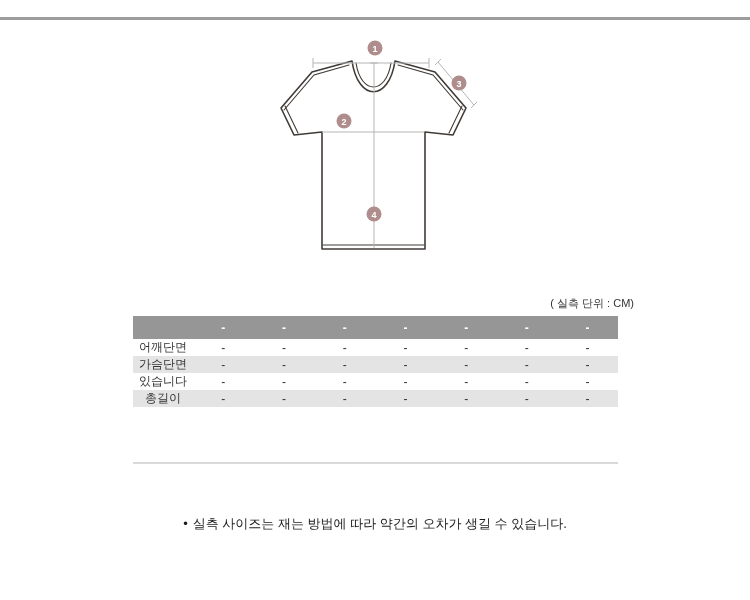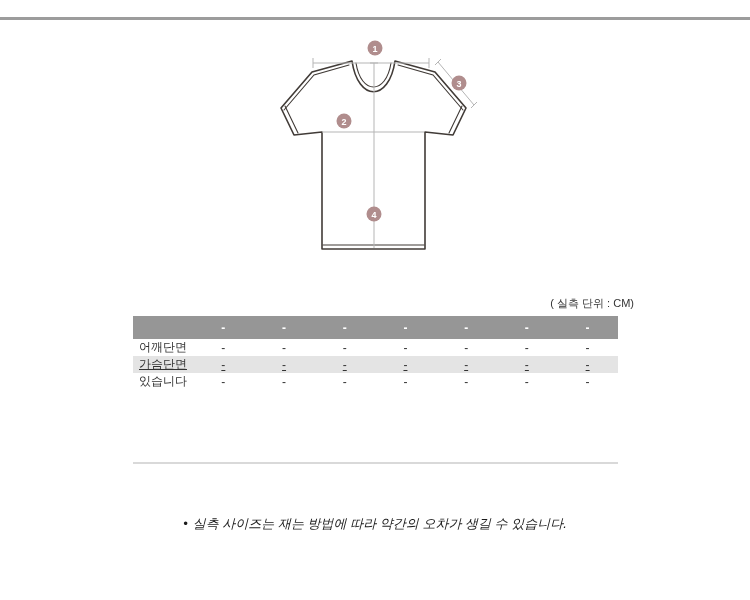--- a/index.html
+++ b/index.html
@@ -19,25 +19,25 @@
     border-collapse:collapse;table-layout:fixed;font-size:12px;color:#333;
   }
   table.size-table col.c-label{width:60px;}
   table.size-table th{
     height:23px;background:#969696;color:#ffffff;font-weight:bold;
     text-align:center;vertical-align:middle;padding:0;border:0;font-size:12px;
   }
   table.size-table td{
     height:14px;text-align:center;vertical-align:middle;padding:0;border:0;
   }
-  table.size-table tr.stripe td{background:#e4e4e4;text-decoration:underline;}
+  table.size-table tr.stripe td{background:#e4e4e4;}
   .bottom-rule{position:absolute;left:133px;top:462px;width:485px;height:2px;background:#d9d9d9;}
   .note{
     position:absolute;left:0;top:515px;width:750px;text-align:center;
-    font-size:13px;color:#1a1a1a;font-style:italic;
+    font-size:13px;color:#1a1a1a;
   }
   .note .bullet{margin-right:5px;}
 </style>
 </head>
 <body>
 
 <div class="page">
 
   <div class="top-rule"></div>
 
@@ -143,20 +143,30 @@
       <tr>
         <td>있습니다</td>
         <td>-</td>
         <td>-</td>
         <td>-</td>
         <td>-</td>
         <td>-</td>
         <td>-</td>
         <td>-</td>
       </tr>
+      <tr class="stripe">
+        <td>총길이</td>
+        <td>-</td>
+        <td>-</td>
+        <td>-</td>
+        <td>-</td>
+        <td>-</td>
+        <td>-</td>
+        <td>-</td>
+      </tr>
     </tbody>
   </table>
 
   <div class="bottom-rule"></div>
 
   <div class="note">
     <span class="bullet">•</span><span>실측 사이즈는 재는 방법에 따라 약간의 오차가 생길 수 있습니다.</span>
   </div>
 
 </div>

